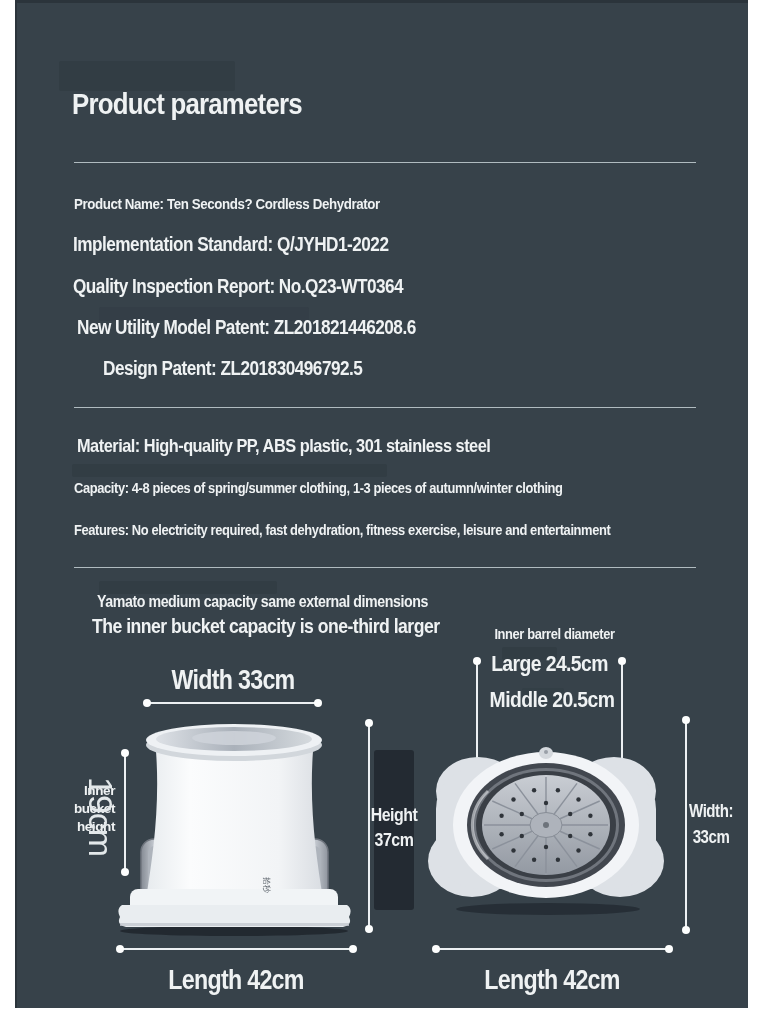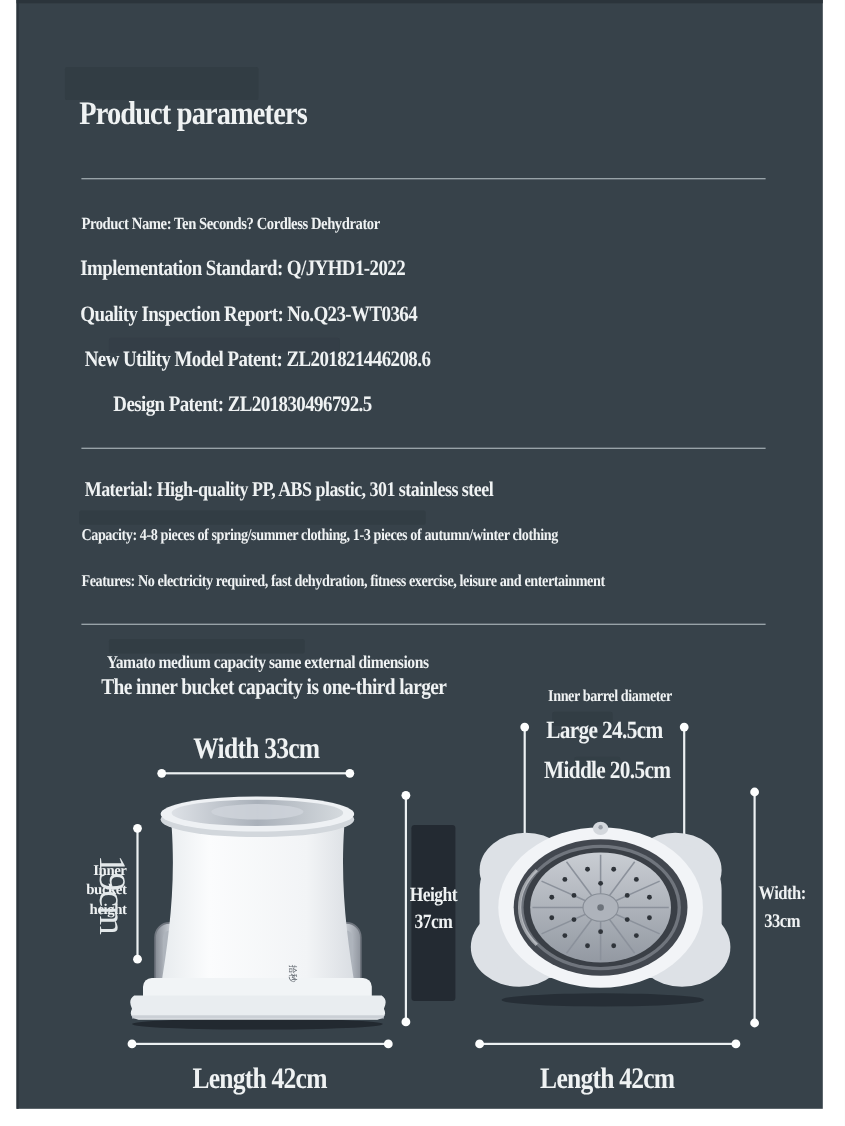--- a/index.html
+++ b/index.html
@@ -1,17 +1,17 @@
 <!DOCTYPE html>
 <html><head>
 <meta charset="utf-8">
 <style>
   html,body{margin:0;padding:0;background:#fff;}
   .page{position:relative;width:768px;height:1024px;background:#ffffff;overflow:hidden;
-        font-family:Liberation Serif, serif;}
+        font-family:Liberation Sans, sans-serif;}
   .panel{position:absolute;left:15px;top:0;width:733px;height:1008px;background:#37424A;
          border-top:3px solid #2B343B;border-left:2px solid #2B343B;box-sizing:border-box;}
   .txt{position:absolute;color:#EFF2F3;letter-spacing:-0.03em;white-space:nowrap;}
   .sx{transform:scaleX(.86);}
   .ol{transform-origin:0 50%;}
   .oc{transform-origin:50% 50%;text-align:center;}
   .divider{position:absolute;left:57px;width:622px;height:1px;background:rgba(198,208,213,.85);}
   .smudge{position:absolute;background:rgba(16,22,28,.12);border-radius:2px;}
   .hline{position:absolute;height:2px;background:#ECF0F2;}
   .vline{position:absolute;width:2px;background:#ECF0F2;}

